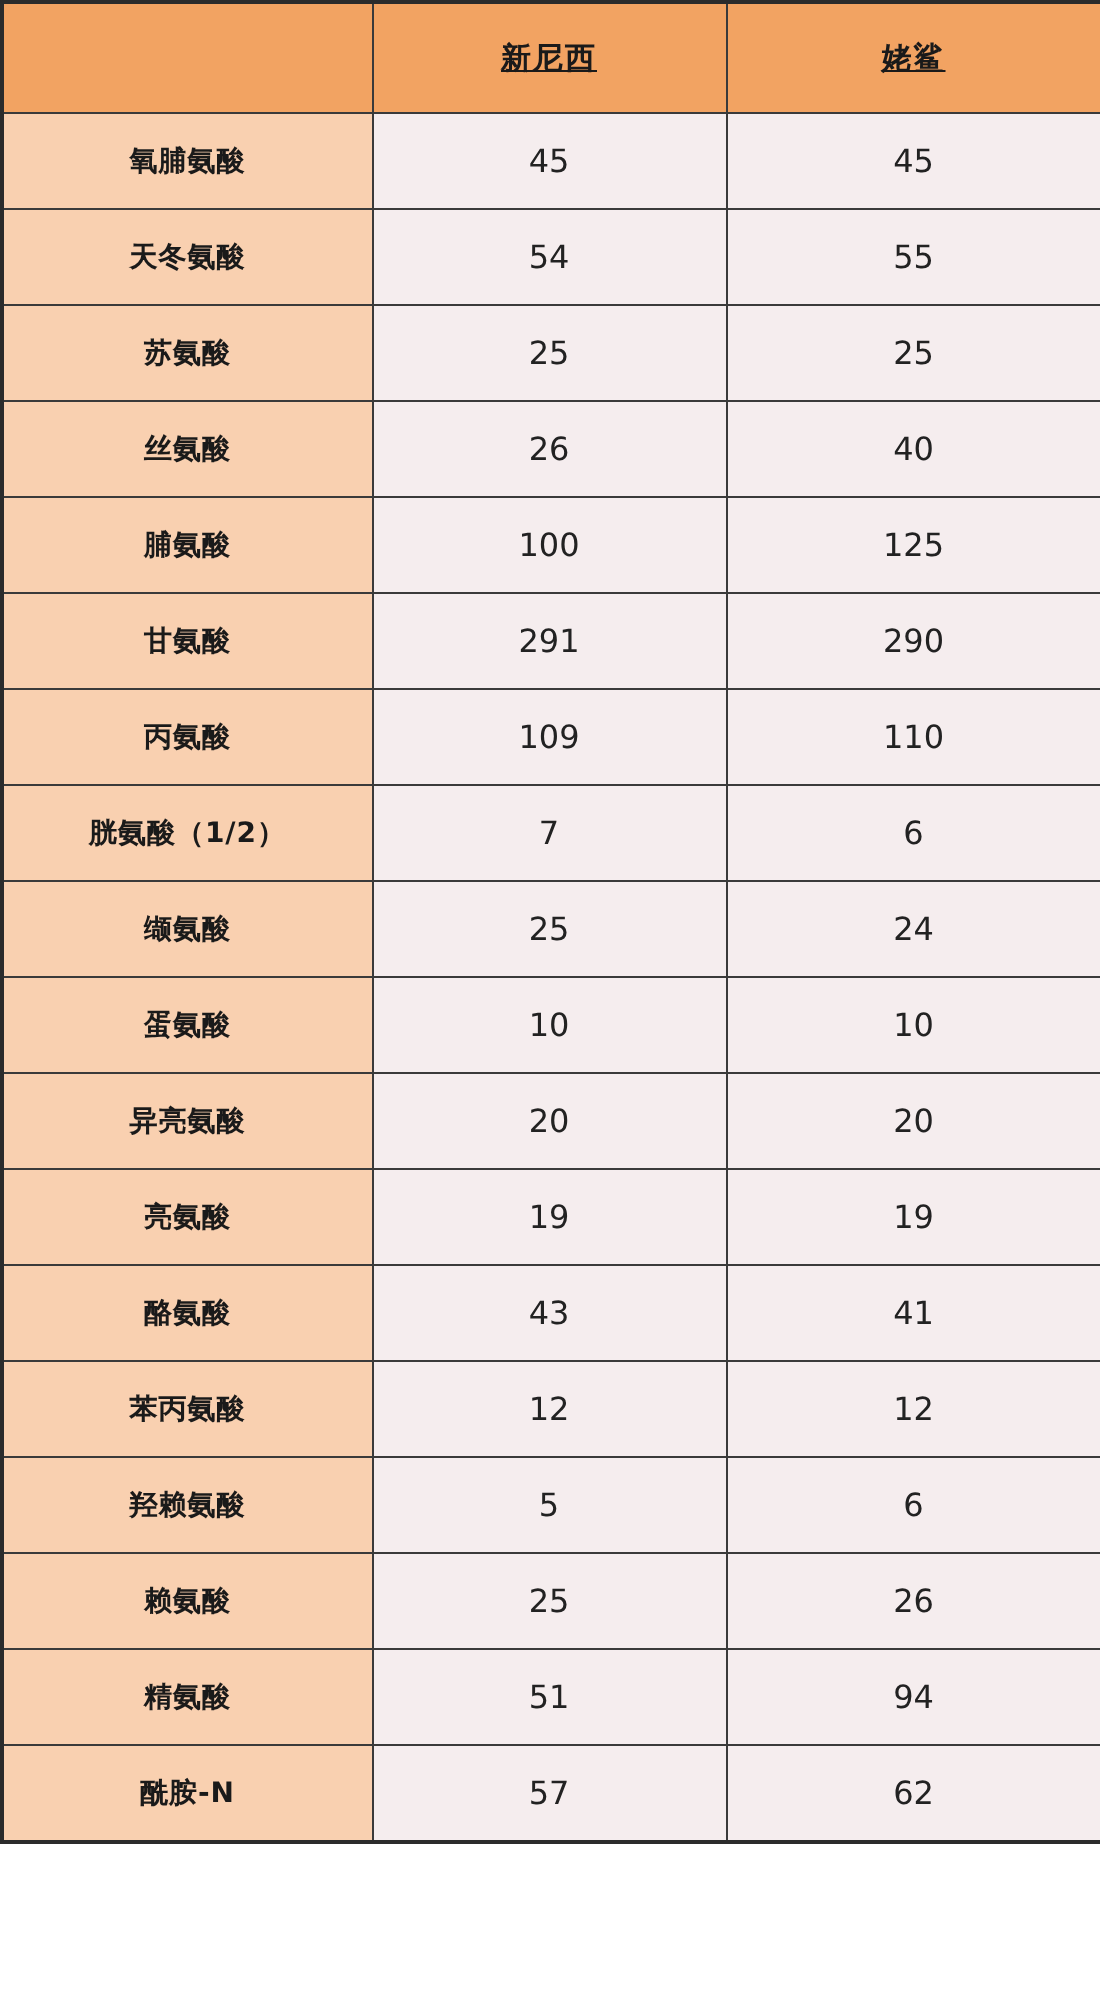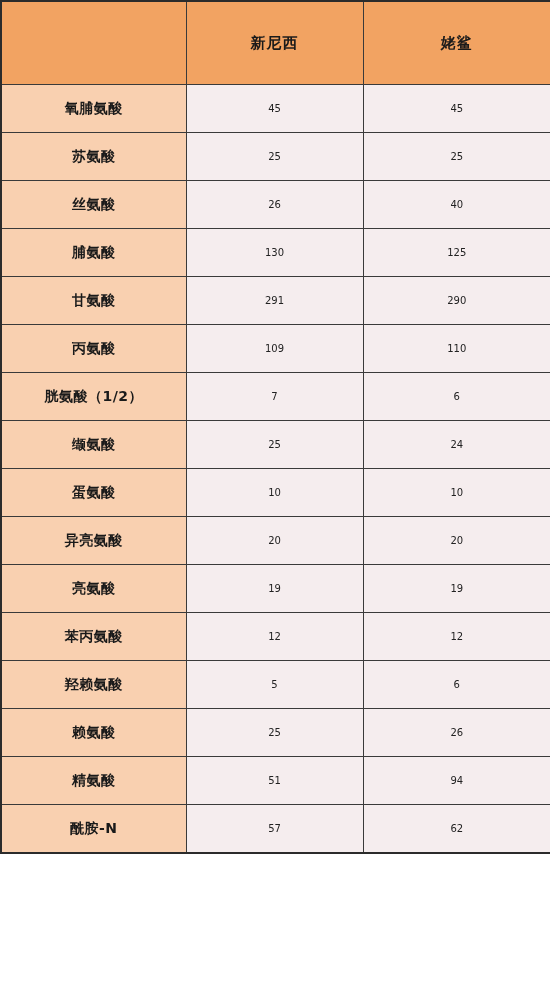--- a/index.html
+++ b/index.html
@@ -37,21 +37,22 @@
   thead th {
     height: 50px;
     background: #f2a362;
     color: #1a1a1a;
     font-size: 15px;
     font-weight: bold;
     text-align: center;
     vertical-align: middle;
     border: 1px solid #3a3a3a;
     letter-spacing: 1px;
-    padding: 16px;
+    padding: 2px;
+    text-decoration: underline;
   }
   thead th.corner-cell {
     background: #f2a362;
   }
 
   tbody td {
     height: 47px;
     border: 1px solid #3a3a3a;
     text-align: center;
     vertical-align: middle;
@@ -63,21 +64,21 @@
   tbody td.label-cell {
     background: #f9d0b0;
     font-weight: bold;
     letter-spacing: 0.5px;
     font-size: 14px;
   }
 
   tbody td.value-cell {
     background: #f5edee;
     font-weight: normal;
-    font-size: 10px;
+    font-size: 16px;
     color: #222222;
   }
 </style>
 </head>
 <body>
 
 <div class="table-wrap">
   <table class="data-table">
     <colgroup>
       <col class="col-label">
@@ -91,32 +92,37 @@
         <th>姥鲨</th>
       </tr>
     </thead>
     <tbody>
         <tr>
           <td class="label-cell">氧脯氨酸</td>
           <td class="value-cell">45</td>
           <td class="value-cell">45</td>
         </tr>
         <tr>
+          <td class="label-cell">天冬氨酸</td>
+          <td class="value-cell">54</td>
+          <td class="value-cell">55</td>
+        </tr>
+        <tr>
           <td class="label-cell">苏氨酸</td>
           <td class="value-cell">25</td>
           <td class="value-cell">25</td>
         </tr>
         <tr>
           <td class="label-cell">丝氨酸</td>
           <td class="value-cell">26</td>
           <td class="value-cell">40</td>
         </tr>
         <tr>
           <td class="label-cell">脯氨酸</td>
-          <td class="value-cell">130</td>
+          <td class="value-cell">100</td>
           <td class="value-cell">125</td>
         </tr>
         <tr>
           <td class="label-cell">甘氨酸</td>
           <td class="value-cell">291</td>
           <td class="value-cell">290</td>
         </tr>
         <tr>
           <td class="label-cell">丙氨酸</td>
           <td class="value-cell">109</td>
@@ -141,20 +147,25 @@
           <td class="label-cell">异亮氨酸</td>
           <td class="value-cell">20</td>
           <td class="value-cell">20</td>
         </tr>
         <tr>
           <td class="label-cell">亮氨酸</td>
           <td class="value-cell">19</td>
           <td class="value-cell">19</td>
         </tr>
         <tr>
+          <td class="label-cell">酪氨酸</td>
+          <td class="value-cell">43</td>
+          <td class="value-cell">41</td>
+        </tr>
+        <tr>
           <td class="label-cell">苯丙氨酸</td>
           <td class="value-cell">12</td>
           <td class="value-cell">12</td>
         </tr>
         <tr>
           <td class="label-cell">羟赖氨酸</td>
           <td class="value-cell">5</td>
           <td class="value-cell">6</td>
         </tr>
         <tr>

